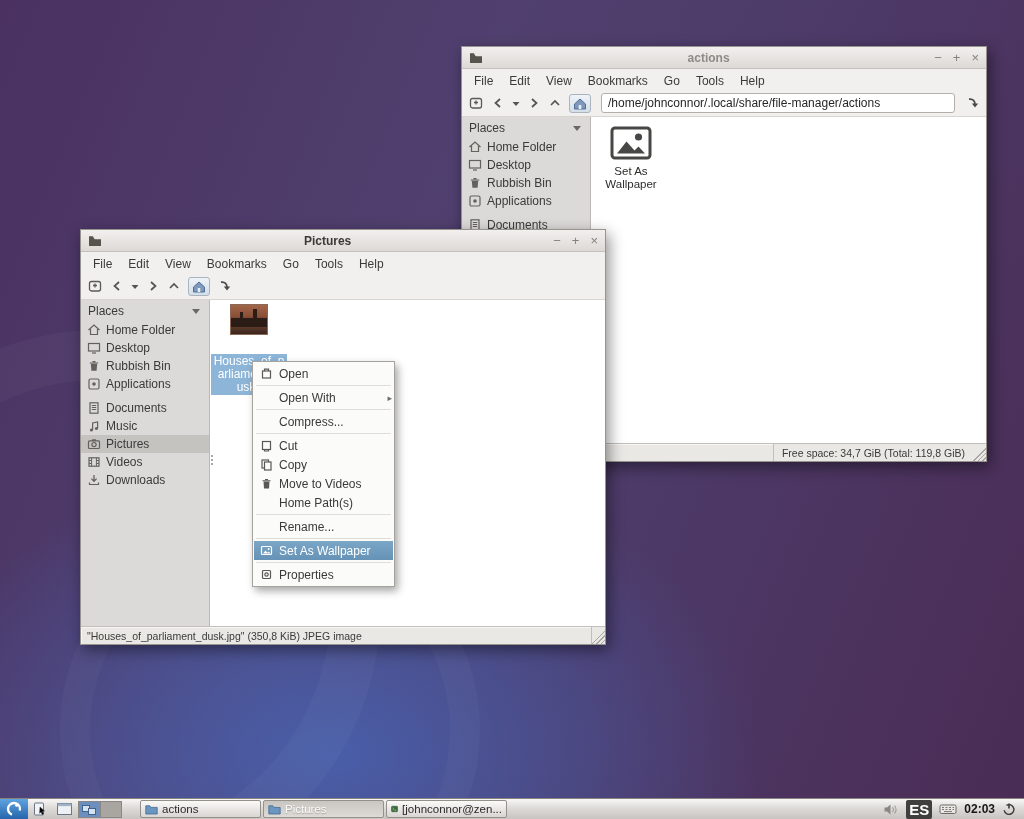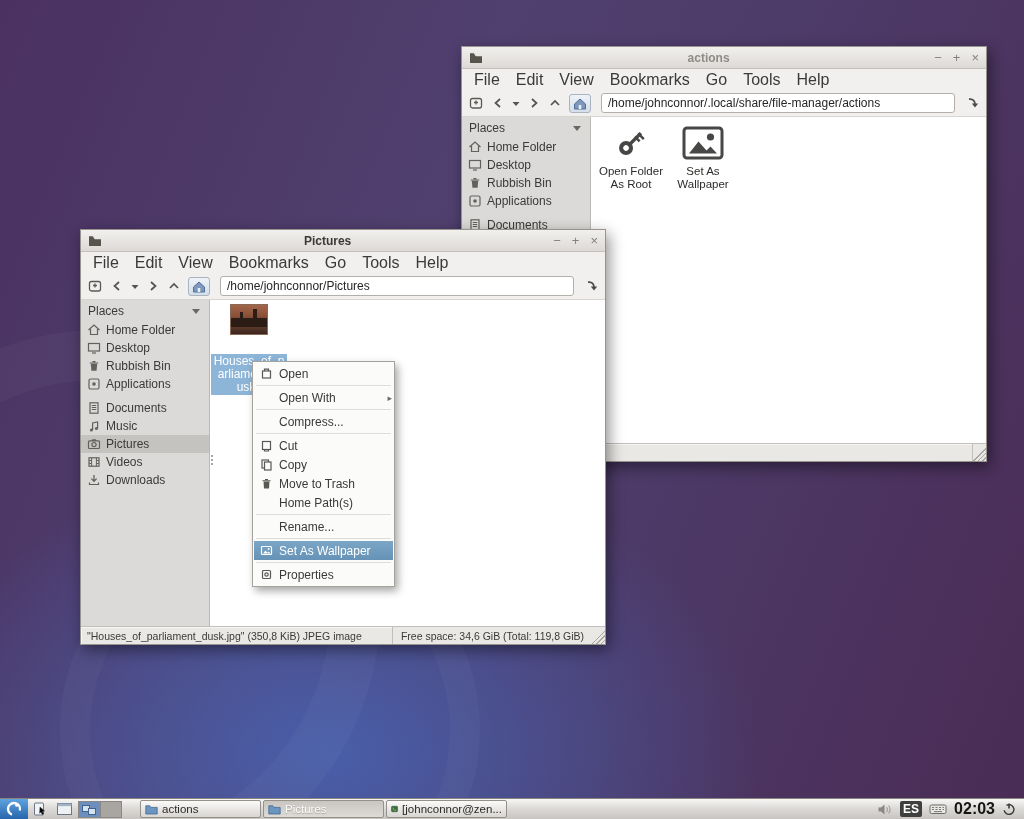--- a/index.html
+++ b/index.html
@@ -20,21 +20,21 @@
   #win-pictures { left:80px;  top:229px; width:526px; height:416px; z-index:10; }
 
   .titlebar { height:22px; background:linear-gradient(#f2f0ee,#dcd9d6); border-bottom:1px solid #c4c1bd;
               display:flex; align-items:center; padding:0 7px; }
   .titlebar .title { flex:1; text-align:center; font-size:12px; font-weight:bold; }
   #win-actions .title { color:#8f8c88; }
   #win-pictures .title { color:#3b3a36; }
   .win-btns { display:flex; gap:11px; font-size:13px; color:#85827d; line-height:1; }
   .win-btns span { cursor:default; }
 
-  .menubar { display:flex; align-items:flex-start; height:21px; padding:0 4px; font-size:16px; color:#3a3a38; }
+  .menubar { display:flex; align-items:flex-end; height:21px; padding:0 4px; font-size:12px; color:#3a3a38; }
   .menubar span { padding:2px 8px; }
 
   .toolbar { display:flex; align-items:center; height:26px; padding:0 6px; gap:7px; }
   .tbtn { display:flex; align-items:center; justify-content:center; height:20px; }
   .addressbar { flex:1; height:20px; background:#fff; border:1px solid #b3b0ab; border-radius:3px;
                 display:flex; align-items:center; padding:0 6px; font-size:12px; color:#262626; margin:0 3px; }
   .homebtn { width:22px; height:19px; border:1px solid #a9b4bf; border-radius:3px;
              background:linear-gradient(#eef3f8,#d3dee9); display:flex; align-items:center; justify-content:center; }
 
   .winbody { display:flex; position:relative; height:327px; border-top:1px solid #d8d5d1; }
@@ -96,22 +96,22 @@
   .pager .ws { width:21px; height:100%; }
   .pager .ws.active { background:#6c8fbe; position:relative; }
   .pager .ws.active i { position:absolute; background:#d7e2ef; border:1px solid #41648f; }
   .pager .ws.inactive { background:#a9a6a2; border-left:1px solid #8a8784; }
   .taskbtns { display:flex; margin-left:18px; gap:2px; }
   .taskbtn { width:121px; height:18px; border:1px solid #94908a; border-radius:2px;
              background:linear-gradient(#fbfaf9,#d8d5d1); display:flex; align-items:center; gap:4px;
              padding:0 4px; font-size:11.5px; color:#2b2b29; overflow:hidden; white-space:nowrap; }
   .taskbtn.active { background:linear-gradient(#c9c6c2,#dedbd7); color:#fbfbfa; text-shadow:0 1px 1px rgba(0,0,0,.25); }
   .tray { margin-left:auto; display:flex; align-items:center; gap:7px; padding-right:8px; }
-  .kbd-badge { background:#3f3f3d; color:#fff; font-size:12px; font-weight:bold; padding:1px 3px; border-radius:2px; }
-  .clock { font-size:16px; font-weight:bold; color:#161616; }
+  .kbd-badge { background:#3f3f3d; color:#fff; font-size:15px; font-weight:bold; padding:1px 3px; border-radius:2px; }
+  .clock { font-size:12px; font-weight:bold; color:#161616; }
 
   svg { display:block; }
 </style>
 </head>
 <body>
 
 <div class="wp-circle" id="c1"></div>
 <div class="wp-circle" id="c2"></div>
 
 <div class="window" id="win-actions">
@@ -217,55 +217,39 @@
       <div class="side-row">
         <svg width="14" height="14" viewBox="0 0 14 14">
             <rect x="3" y="1.8" width="8" height="10.4" fill="none" stroke="#63615c" stroke-width="1.2"></rect>
             <path d="M4.8 4.5 h4.4 M4.8 6.5 h4.4 M4.8 8.5 h4.4" stroke="#63615c" stroke-width="1"></path>
           </svg>
         <span>Documents</span>
       </div>
     </div>
     <div class="mainarea">
       <div class="files-row">
-        <div class="file-cell">
-          <span class="big-icon">
-            <svg width="38" height="38" viewBox="0 0 38 38">
-                <g transform="rotate(-45 19 19)">
-                  <circle cx="12" cy="19" r="7" fill="#474745"></circle>
-                  <circle cx="12" cy="19" r="2.8" fill="#fff"></circle>
-                  <rect x="18" y="17.3" width="15" height="3.4" fill="#474745"></rect>
-                  <rect x="25" y="17.3" width="2.6" height="6.6" fill="#474745"></rect>
-                  <rect x="29.5" y="17.3" width="2.6" height="8" fill="#474745"></rect>
-                </g>
-              </svg>
-          </span>
-          <span class="file-label">
-            <span>Open Folder</span><br>
-            <span>As Root</span>
-          </span>
-        </div>
         <div class="file-cell">
           <span class="big-icon">
             <svg width="42" height="34" viewBox="0 0 42 34">
                 <rect x="2" y="2" width="38" height="30" rx="3" fill="#fff" stroke="#474745" stroke-width="3"></rect>
                 <circle cx="28.5" cy="11" r="3.6" fill="#474745"></circle>
                 <path d="M7 27.5 L16.5 15.5 L24.5 24.5 L28.5 20.5 L35 27.5 Z" fill="#474745"></path>
               </svg>
           </span>
           <span class="file-label">
             <span>Set As</span><br>
             <span>Wallpaper</span>
           </span>
         </div>
       </div>
     </div>
   </div>
   <div class="statusbar">
     <div class="status-cell-left"></div>
+    <div class="status-cell-right">Free space: 34,7 GiB (Total: 119,8 GiB)</div>
     <div class="resize-grip"></div>
   </div>
 </div>
 
 <div class="window" id="win-pictures">
   <div class="titlebar">
     <span>
       <svg width="14" height="12" viewBox="0 0 14 12">
           <path d="M1 2.5 h4.5 l1.3 1.8 H13 V11 H1 Z M1 2.5 V1.3 h4 l.5 1.2" fill="#56544c"></path>
         </svg>
@@ -312,23 +296,20 @@
       <svg width="14" height="14" viewBox="0 0 14 14">
           <path d="M3 9 L7 5 L11 9" fill="none" stroke="#55534f" stroke-width="1.7"></path>
         </svg>
     </span>
     <span class="homebtn">
       <svg width="14" height="13" viewBox="0 0 14 13">
           <path d="M1.5 7 L7 2 L12.5 7 V12 H1.5 Z" fill="#7e97ba" stroke="#4f6f96" stroke-width="1"></path>
           <rect x="5.7" y="8" width="2.6" height="4" fill="#e8eef5"></rect>
         </svg>
     </span>
-    <div class="addressbar">
-      <span>/home/johnconnor/Pictures</span>
-    </div>
     <span class="tbtn">
       <svg width="15" height="15" viewBox="0 0 15 15">
           <path d="M4 3.2 c4.2 -.6 6 2 6 5.2" fill="none" stroke="#4c4a46" stroke-width="1.7"></path>
           <path d="M6.8 7.6 L10 11.4 L13.2 7.6 Z" fill="#4c4a46"></path>
         </svg>
     </span>
   </div>
   <div class="winbody">
     <div class="sidebar">
       <div class="side-header">
@@ -418,21 +399,20 @@
         <div class="pic-label">
           <span>Houses_of_p</span><br>
           <span>arliament_d</span><br>
           <span>usk.j</span>
         </div>
       </div>
     </div>
   </div>
   <div class="statusbar">
     <div class="status-cell-left">"Houses_of_parliament_dusk.jpg" (350,8 KiB) JPEG image</div>
-    <div class="status-cell-right">Free space: 34,6 GiB (Total: 119,8 GiB)</div>
     <div class="resize-grip"></div>
   </div>
 </div>
 
 <div class="context-menu">
   <div class="menu-item">
     <span class="mi-icon">
       <svg width="13" height="13" viewBox="0 0 13 13">
           <rect x="2.5" y="4" width="8" height="7" fill="none" stroke="#5a5854" stroke-width="1.2"></rect>
           <path d="M4.5 4 V2.2 h4 V4" fill="none" stroke="#5a5854" stroke-width="1.2"></path>
@@ -470,21 +450,21 @@
     </span>
     <span>Copy</span>
   </div>
   <div class="menu-item">
     <span class="mi-icon">
       <svg width="13" height="13" viewBox="0 0 13 13">
           <path d="M3.5 4.5 h6 l-.5 7 h-5 Z" fill="#5a5854"></path>
           <path d="M2.5 3.8 h8 M5 2.5 h3" stroke="#5a5854" stroke-width="1.1"></path>
         </svg>
     </span>
-    <span>Move to Trash</span>
+    <span>Move to Videos</span>
   </div>
   <div class="menu-item">
     <span class="mi-icon"></span>
     <span>Home Path(s)</span>
   </div>
   <div class="menu-sep"></div>
   <div class="menu-item">
     <span class="mi-icon"></span>
     <span>Rename...</span>
   </div>

